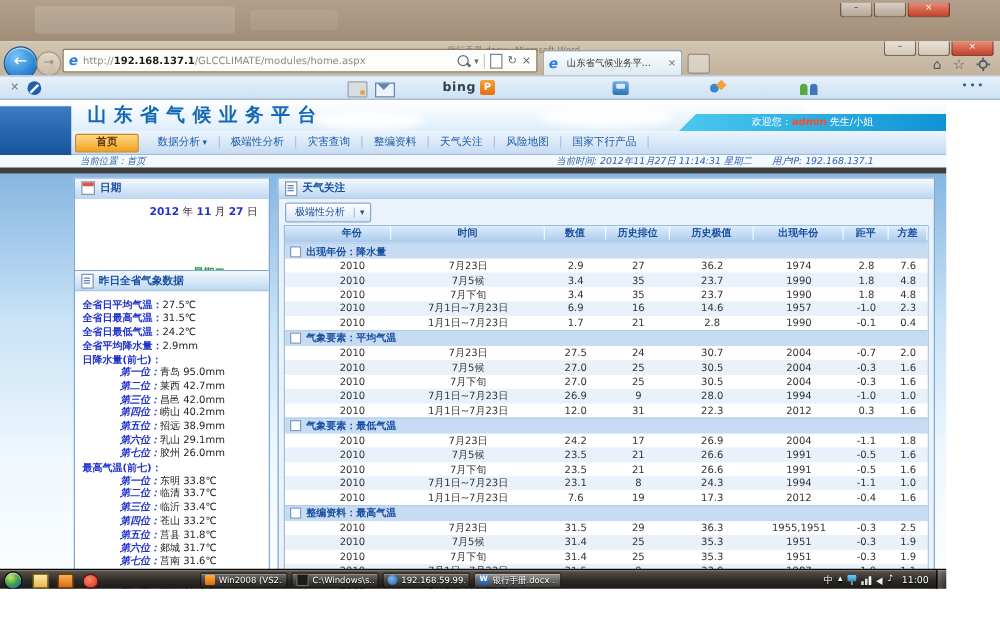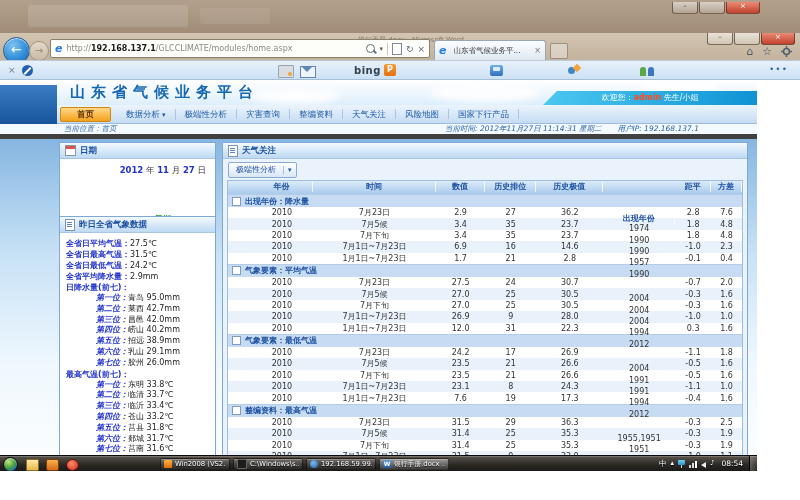--- a/index.html
+++ b/index.html
@@ -140,21 +140,21 @@
   .toolbar{height:21px;display:flex;align-items:center;padding:0 5px;}
   .elem-btn{display:inline-flex;align-items:center;background:linear-gradient(180deg,#ffffff,#d8e6f5);
     border:1px solid #89abd0;border-radius:2px;font-size:8px;color:#1b4fa0;height:14px;}
   .elem-btn .lb{padding:0 7px;}
   .elem-btn .sp{border-left:1px solid #a9c3de;padding:0 4px;font-size:7px;}
   .tbl{margin:0 4px 4px;border:1px solid #9dbede;background:#fff;}
   .thead{display:flex;height:13px;align-items:flex-start;background:linear-gradient(180deg,#dcebfa,#a9caec);
     font-size:8px;font-weight:bold;color:#1b4fa0;text-align:center;}
   .thead span{border-right:1px solid rgba(255,255,255,.75);box-sizing:border-box;}
   .c0{width:4.5%;}.c1{width:12%;}.c2{width:24%;}.c3{width:9.5%;}.c4{width:10%;}
-  .c5{width:13%;}.c6{width:14%;margin-top:32px;}.c7{width:7%;}.c8{width:6%;}
+  .c5{width:13%;}.c6{width:14%;}.c7{width:7%;}.c8{width:6%;}
   .tgroup-h{height:12px;background:#c7dcf3;border-top:1px solid #b3cde9;display:flex;align-items:center;
     gap:4px;padding-left:4px;font-size:8px;font-weight:bold;color:#1b4fa0;}
   .gchk{width:7px;height:7px;background:#fff;border:1px solid #7f9cbd;}
   .tr{display:flex;height:11.4px;align-items:center;font-size:8px;color:#333;text-align:center;background:#fff;}
   .rows > div.tr:nth-of-type(even){background:#e9f2fb;}
   .tr span{white-space:nowrap;overflow:hidden;}
 
   
   .taskbar{position:absolute;left:0;top:455px;width:757px;height:16px;
     background:linear-gradient(180deg,#5a544c,#2b2824 55%,#181715);border-top:1px solid #0a0a0a;box-shadow:inset 0 1px 0 rgba(255,255,255,.2);}
@@ -728,19 +728,19 @@
             <span class="tl">银行手册.docx ...</span>
           </div>
         </div>
       <div class="tray">
         <span class="g ime">中</span>
         <span class="g">▴</span>
         <span class="flagic"></span>
         <span class="net"></span>
         <span class="spk"></span>
         <span class="g">♪</span>
-        <span class="clock">08:54</span>
+        <span class="clock">11:00</span>
       </div>
       <div class="showdesk"></div>
     </div>
 
   </div>
 </div>
 
 </body></html>

